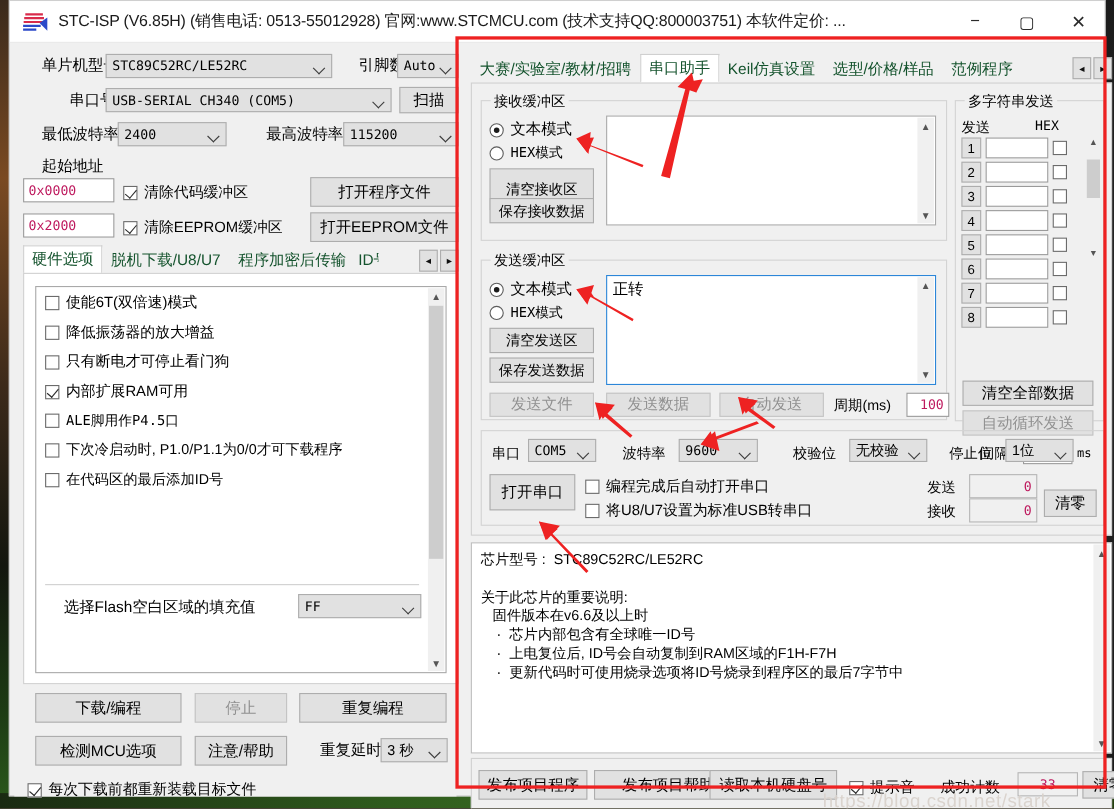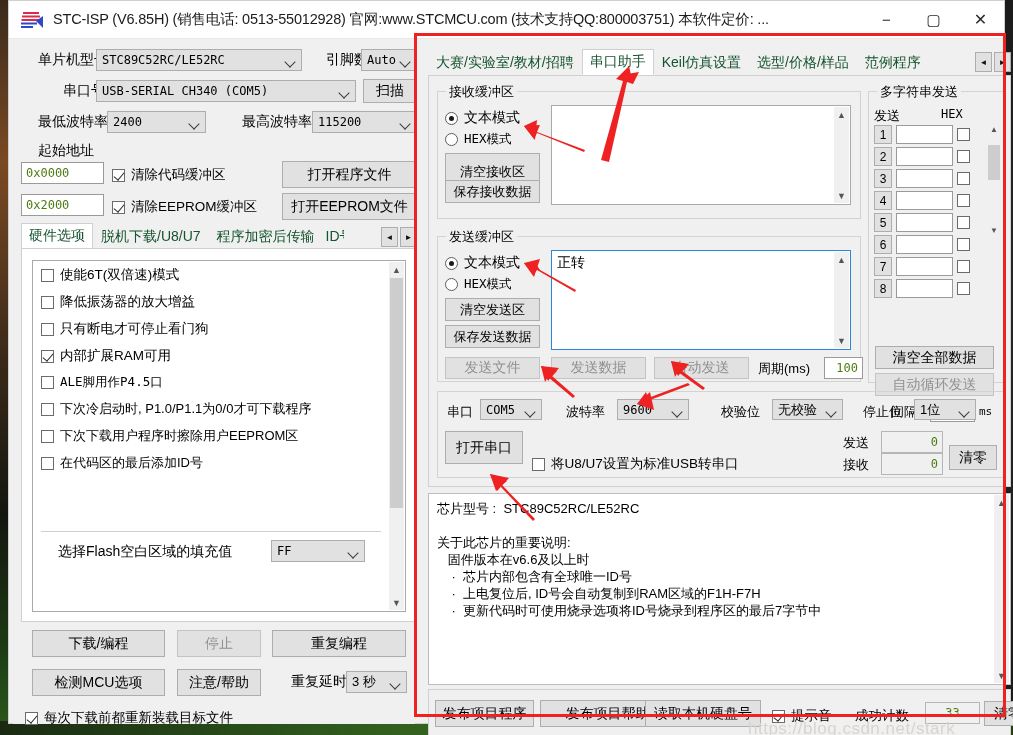--- a/index.html
+++ b/index.html
@@ -57,21 +57,21 @@
   }
   .combo:after {
     content:""; position:absolute; right:7px; top:8px;
     width:7px; height:7px; border-left:1.4px solid #3b3b3b; border-bottom:1.4px solid #3b3b3b;
     transform: rotate(-45deg);
   }
   .combo.cjk { font-family:"Liberation Sans",sans-serif; font-size:13px;}
   .txtbox {
     background:#fff; border:1px solid #9a9a9a; height:22px;
     font-size:12px; font-family:"DejaVu Sans Mono","Liberation Mono",monospace;
-    display:flex; align-items:center; padding:0 4px; color:#4d7c0f;
+    display:flex; align-items:center; padding:0 4px; color:#be185d;
   }
   .btn {
     background:#e1e1e1; border:1px solid #adadad; color:#000;
     display:flex; align-items:center; justify-content:center;
     font-size:14px; white-space:nowrap; cursor:default;
   }
   .btn.disabled { color:#909090; background:#e1e1e1; border-color:#c4c4c4;text-align:center; }
   .btn.sm { font-size:13px; }
   .group {
     position:absolute; border:1px solid #d3d3d3; background:transparent;
@@ -224,30 +224,26 @@
           <div class="chk" style="margin-bottom:9px;">
             <span class="box"></span>
             <span class="lbl-mono" style="font-size:12.5px">ALE脚用作P4.5口</span>
           </div>
           <div class="chk" style="margin-bottom:9px;">
             <span class="box"></span>
             <span style="font-size:13px">下次冷启动时, P1.0/P1.1为0/0才可下载程序</span>
           </div>
           <div class="chk" style="margin-bottom:9px;">
             <span class="box"></span>
-            <span style="font-size:13px">下次下载用户程序时擦除用户EEPROM区</span>
-          </div>
-          <div class="chk" style="margin-bottom:9px;">
-            <span class="box"></span>
             <span style="font-size:13px">在代码区的最后添加ID号</span>
           </div>
         </div>
         <div style="position:absolute;left:8px;top:270px;width:340px;height:1px;background:#cfcfcf;"></div>
         <div style="position:absolute;left:8px;top:282px;" class="lbl">选择Flash空白区域的填充值</div>
-        <div class="combo" style="position:absolute;left:238px;top:279px;width:94px;">FF</div>
+        <div class="combo" style="position:absolute;left:238px;top:279px;width:112px;">FF</div>
 
         <div class="scrollbar-v">
           <div class="sb-arrow">▲</div>
           <div class="sb-arrow">▼</div>
           <div class="sb-thumb" style="top:16px;height:230px;"></div>
         </div>
       </div>
 
       <div class="btn" style="position:absolute;left:19px;top:589px;width:133px;height:27px;">下载/编程</div>
       <div class="btn disabled" style="position:absolute;left:164px;top:589px;width:84px;height:27px;">停止</div>
@@ -401,20 +397,24 @@
       <div class="combo" style="position:absolute;left:55px;top:358px;width:62px;height:21px;">COM5</div>
       <div style="position:absolute;left:141px;top:362px;font-size:13px;">波特率</div>
       <div class="combo" style="position:absolute;left:192px;top:358px;width:72px;height:21px;">9600</div>
       <div style="position:absolute;left:296px;top:362px;font-size:13px;">校验位</div>
       <div class="combo cjk" style="position:absolute;left:347px;top:358px;width:71px;height:21px;">无校验</div>
       <div style="position:absolute;left:438px;top:362px;font-size:13px;">停止位</div>
       <div class="combo cjk" style="position:absolute;left:489px;top:358px;width:62px;height:21px;">1位</div>
 
       <div class="btn" style="position:absolute;left:20px;top:390px;width:78px;height:33px;">打开串口</div>
 
+      <div class="chk" style="position:absolute;left:107px;top:392px;">
+        <span class="box"></span>
+        <span>编程完成后自动打开串口</span>
+      </div>
       <div class="chk" style="position:absolute;left:107px;top:414px;">
         <span class="box"></span>
         <span>将U8/U7设置为标准USB转串口</span>
       </div>
 
       <div style="position:absolute;left:418px;top:393px;font-size:13px;">发送</div>
       <div class="txtbox" style="position:absolute;left:456px;top:390px;width:62px;justify-content:flex-end;background:#f0f0f0;border-color:#b6b6b6;">0</div>
       <div style="position:absolute;left:418px;top:415px;font-size:13px;">接收</div>
       <div class="txtbox" style="position:absolute;left:456px;top:412px;width:62px;justify-content:flex-end;background:#f0f0f0;border-color:#b6b6b6;">0</div>
       <div class="btn" style="position:absolute;left:524px;top:404px;width:48px;height:25px;">清零</div>

